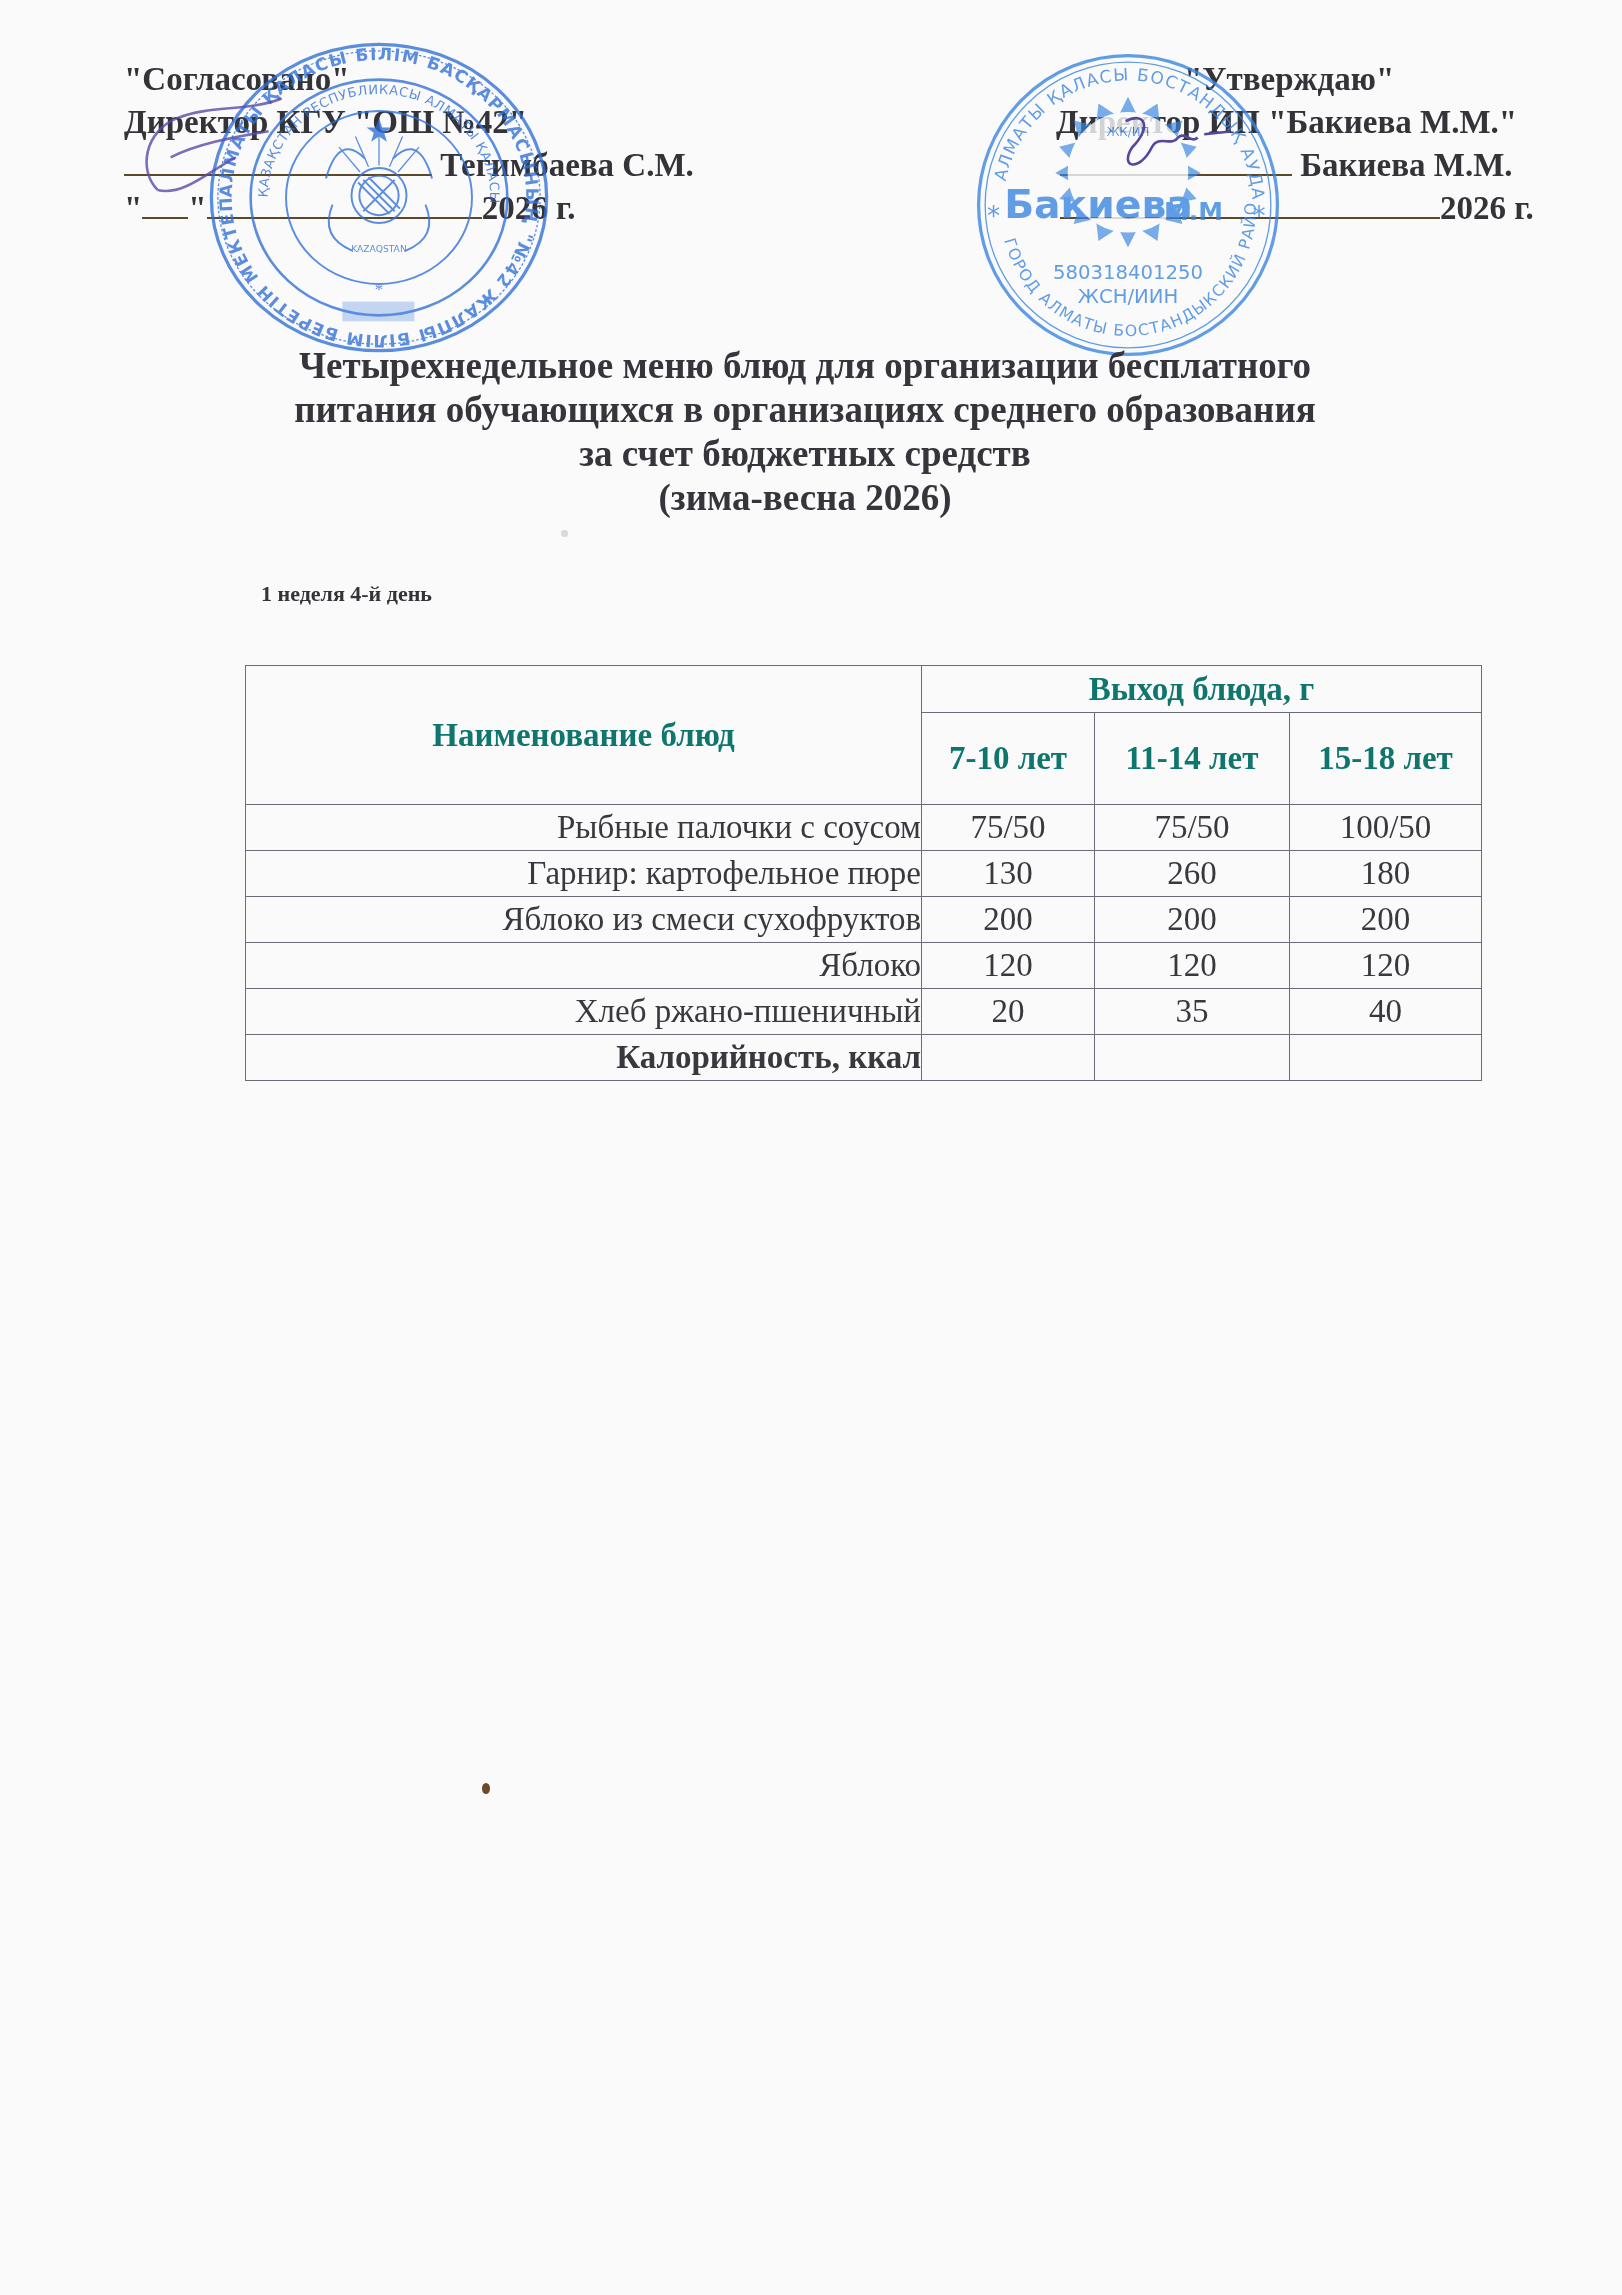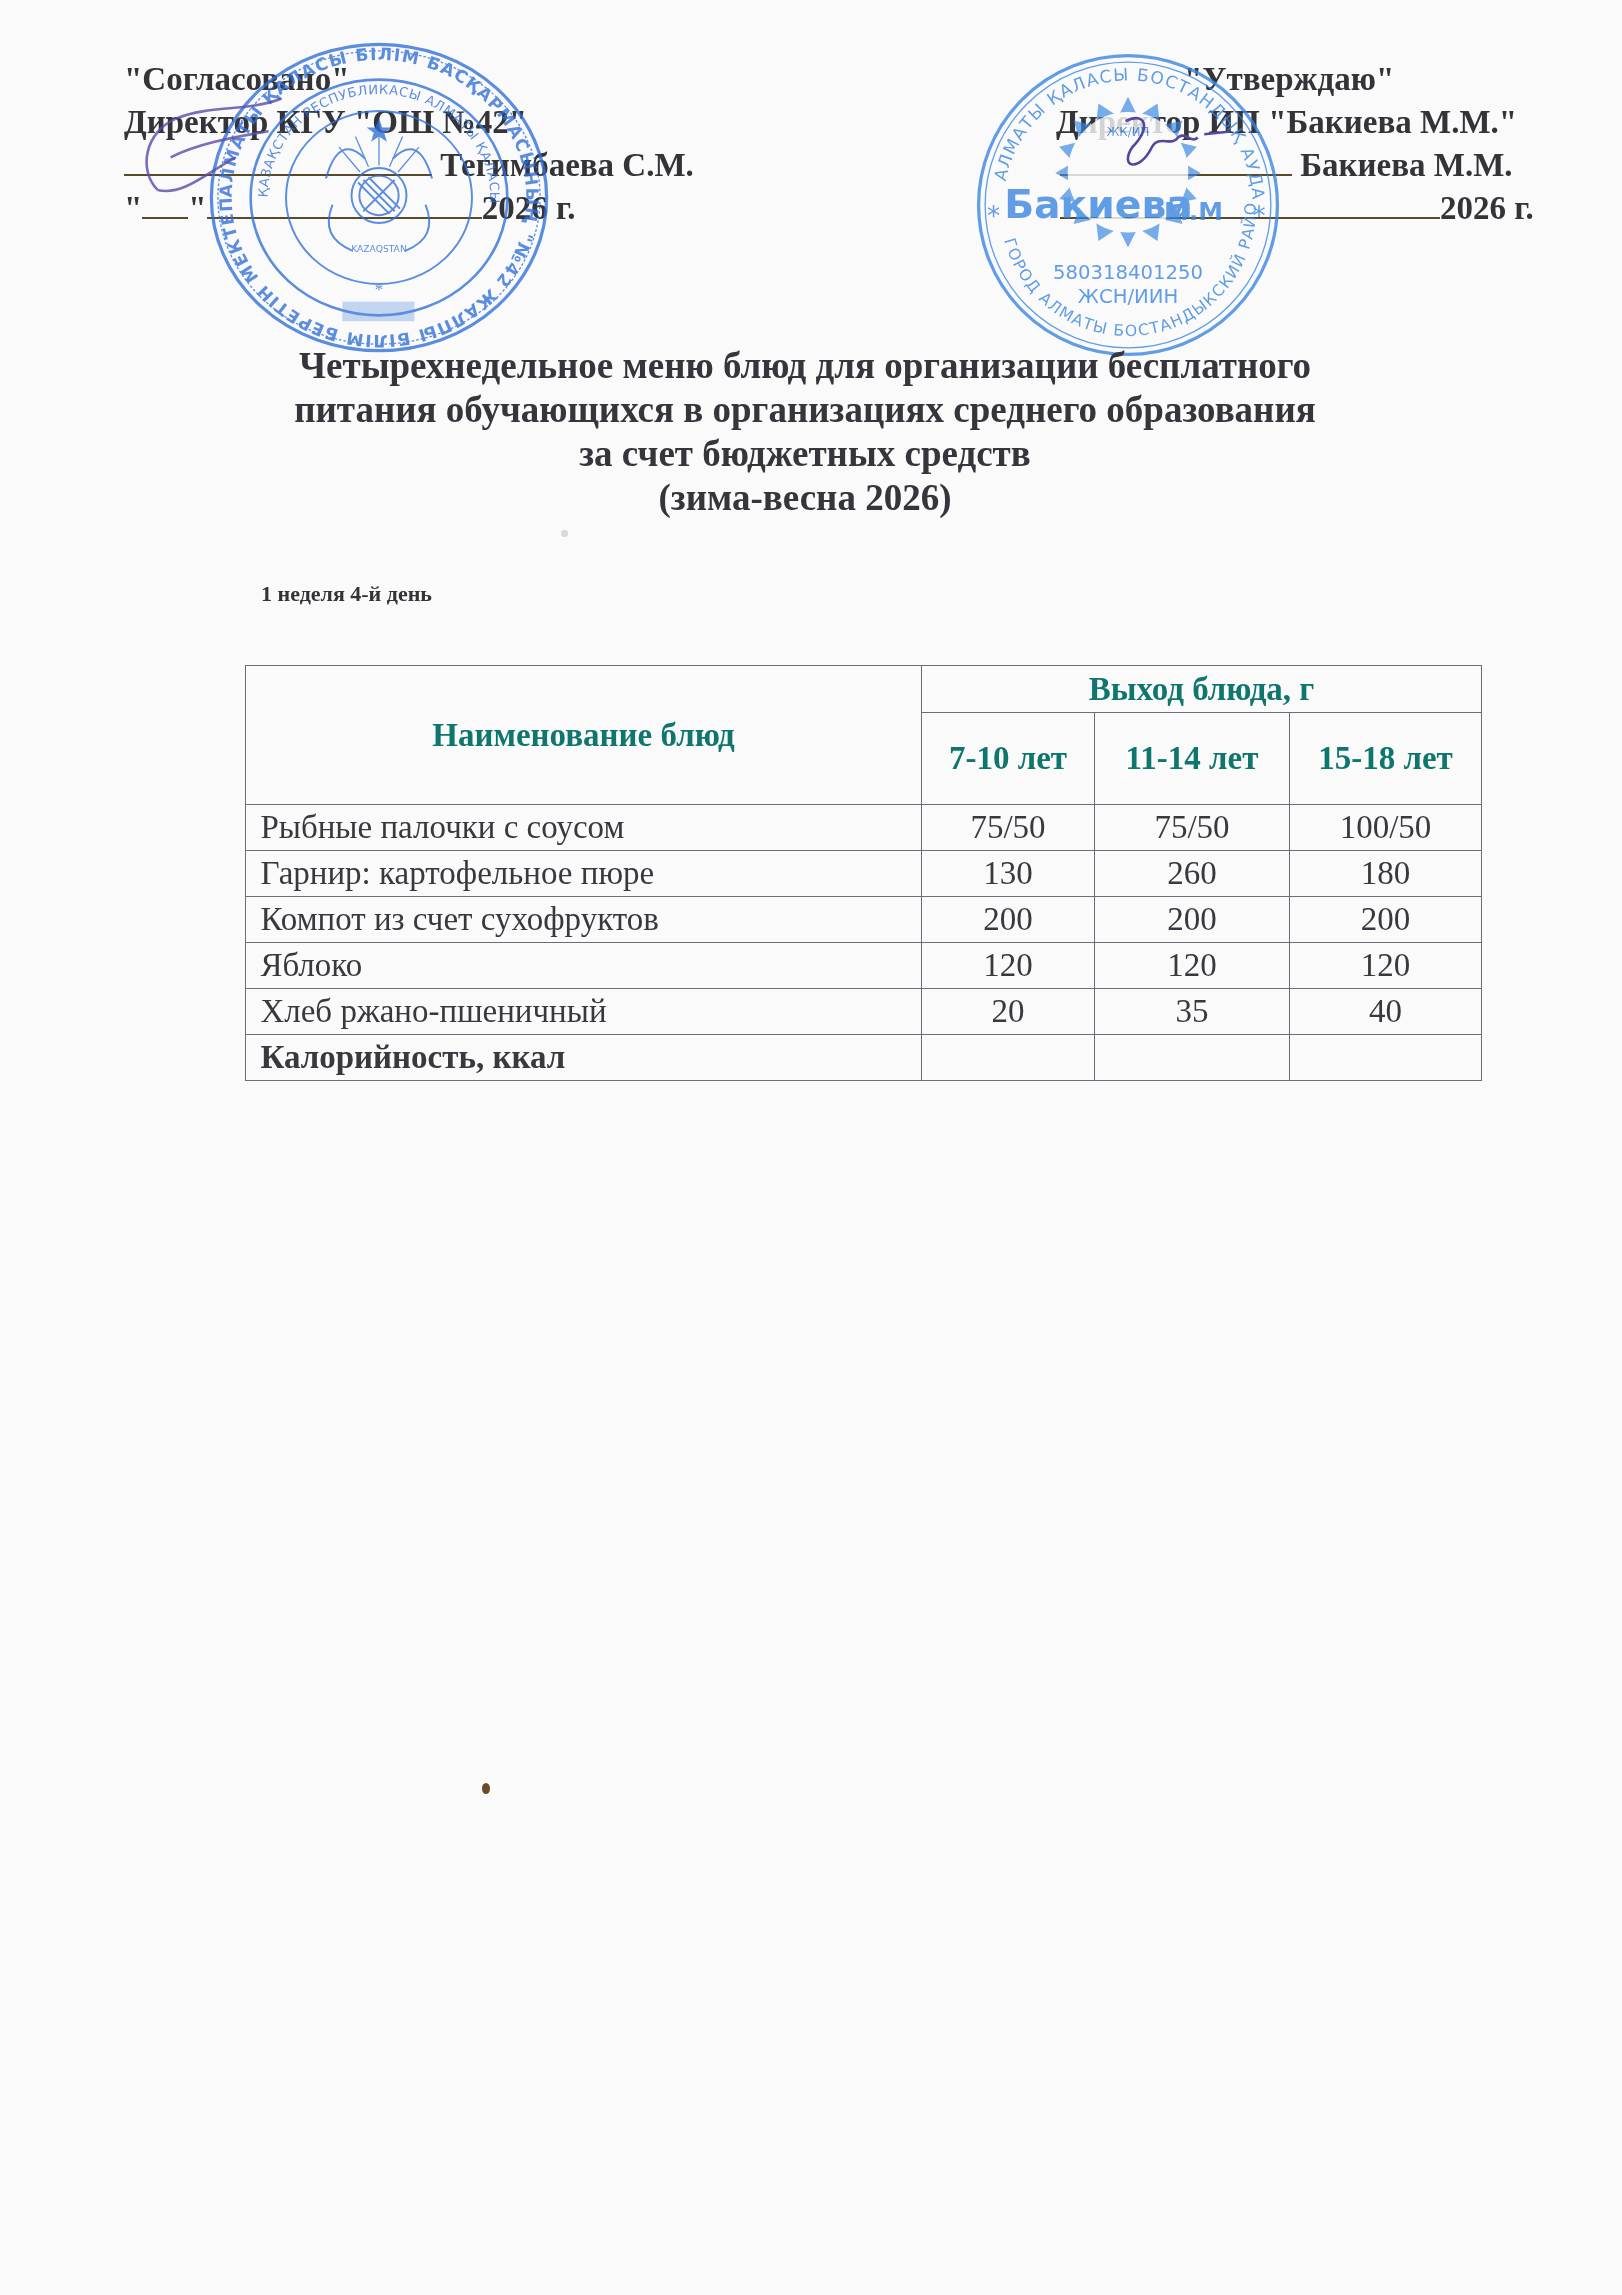--- a/index.html
+++ b/index.html
@@ -10,21 +10,21 @@
     color: #2f2f35;
   }
   .abs { position: absolute; }
   .hdr-line { position: absolute; font-size: 33px; line-height: 43px; white-space: nowrap; font-weight: bold; color: #333338; }
   .uline { display: inline-block; border-bottom: 2.6px solid #5a4a2a; height: 27.5px; vertical-align: baseline; }
   .title { position: absolute; left: 216px; width: 1178px; top: 344px; text-align: center; font-weight: bold; font-size: 37px; line-height: 44px; color: #35353b; }
   .day-label { position: absolute; left: 261px; top: 581px; font-size: 22px; font-weight: bold; color: #333338; }
   table.menu { position: absolute; left: 245px; top: 665px; border-collapse: collapse; font-size: 33px; color: #38383e; }
   table.menu td, table.menu th { border: 1.3px solid #6b6b7a; padding: 0; }
   table.menu th { font-weight: bold; color: #0f766e; text-align: center; }
-  table.menu td.name { text-align: left; padding-left: 14.4px; }
+  table.menu td.name { text-align: right; padding-left: 14.4px; }
   table.menu td.val { text-align: center; }
   table.menu td.bold { font-weight: bold; }
   table.menu tr.body-row { height: 46px; }
   .stamp { position: absolute; border-radius: 50%; color: #2f6fd8; }
   .stamp svg { width: 100%; height: 100%; display: block; }
   .speck { position: absolute; border-radius: 50%; }
 </style>
 </head>
 <body>
 
@@ -156,21 +156,21 @@
     <td class="val">75/50</td>
     <td class="val">100/50</td>
   </tr>
   <tr class="body-row">
     <td class="name">Гарнир: картофельное пюре</td>
     <td class="val">130</td>
     <td class="val">260</td>
     <td class="val">180</td>
   </tr>
   <tr class="body-row">
-    <td class="name">Компот из счет сухофруктов</td>
+    <td class="name">Яблоко из смеси сухофруктов</td>
     <td class="val">200</td>
     <td class="val">200</td>
     <td class="val">200</td>
   </tr>
   <tr class="body-row">
     <td class="name">Яблоко</td>
     <td class="val">120</td>
     <td class="val">120</td>
     <td class="val">120</td>
   </tr>

